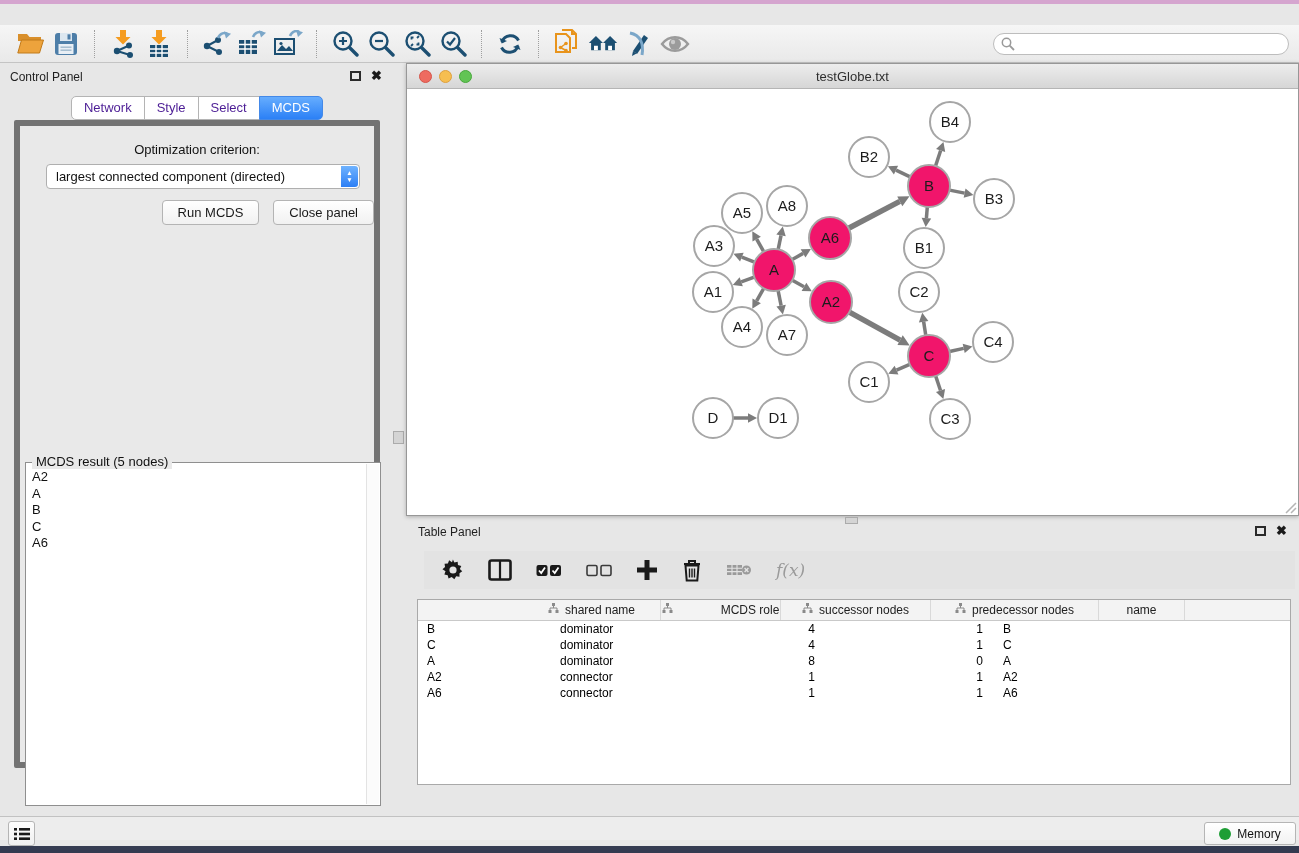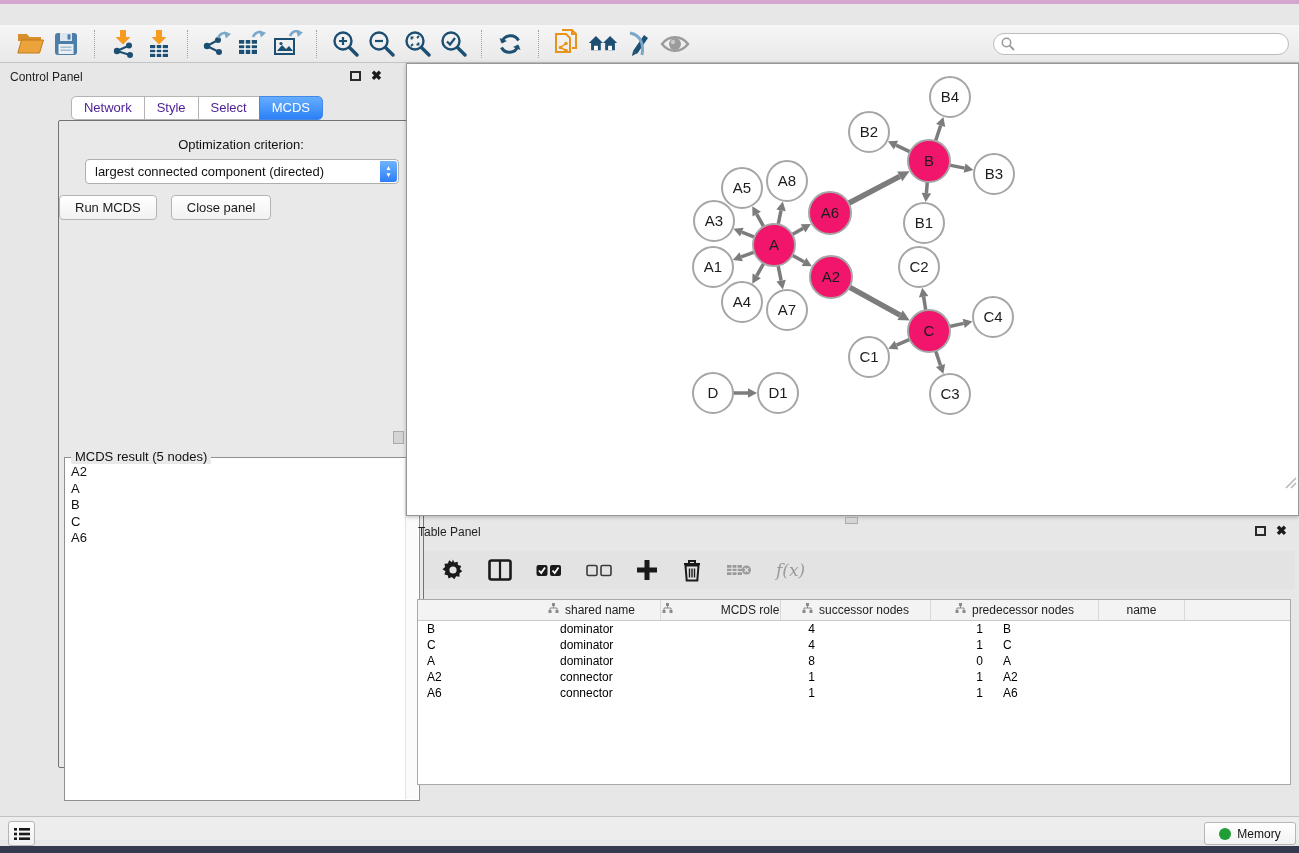--- a/index.html
+++ b/index.html
@@ -37,31 +37,31 @@
   .float-ico { width:11px; height:10px; border:2px solid #2A2A2A; display:inline-block; }
   .close-ico { font-size:13px; font-weight:bold; color:#1A1A1A; line-height:12px; }
   #cp-tabs { position:absolute; left:0; top:30px; width:100%; text-align:center; }
   .seg { display:inline-flex; }
   .seg .seg-btn { font-family:"Liberation Sans",sans-serif; font-size:13px; background:#FFF;
     border:1px solid #B4B4B4; padding:3px 12px 4px; margin-left:-1px; color:#4c1d95; cursor:default; }
   .seg .seg-btn:first-child { border-radius:5px 0 0 5px; margin-left:0; }
   .seg .seg-btn:last-child { border-radius:0 5px 5px 0; }
   .seg .seg-btn.sel { background:linear-gradient(#66ADFE,#2B80F6); border-color:#4489E8; color:#fff; }
   #cp-card { position:absolute; left:10px; top:54px; width:366px; height:648px;
-    background:#E9E9E9; border:1px solid #737373; border-radius:2px;margin-left:44px; }
+    background:#E9E9E9; border:6px solid #737373; border-radius:2px; }
   #opt-label { position:absolute; left:0; top:16px; width:100%; text-align:center; font-size:13px; color:#111; }
   #mac-select { position:absolute; left:26px; top:38px; width:314px; height:25px; background:#fff;
     border:1px solid #AFAFAF; border-radius:4px; }
   #mac-select .val { line-height:23px; padding-left:9px; font-size:13px; color:#111;
     white-space:nowrap; overflow:hidden; }
   #mac-select .stepper { position:absolute; right:1px; top:1px; bottom:1px; width:17px;
     border-radius:0 3px 3px 0; background:linear-gradient(#6FB3FF,#2D7FF5); color:#fff;
     display:flex; flex-direction:column; align-items:center; justify-content:center;
     font-size:6.5px; line-height:6.5px; }
-  #cp-buttons { position:absolute; left:0; top:74px; width:100%; display:flex; justify-content:flex-start; gap:14px; }
+  #cp-buttons { position:absolute; left:0; top:74px; width:100%; display:flex; justify-content:flex-end; gap:14px; }
   .mac-btn { background:linear-gradient(#FFFFFF,#F1F1F1); border:1px solid #B4B4B4; border-radius:4px;
     padding:4px 15px; font-size:13px; color:#1a1a1a; font-family:"Liberation Sans",sans-serif; }
   #result-box { position:absolute; left:5px; top:336px; width:356px; height:344px;
     border:1px solid #8F8F8F; background:#fff; }
   #result-legend { position:absolute; left:6px; top:-9px; background:#E9E9E9; padding:0 4px;
     font-size:13px; color:#111; }
   #result-list { position:absolute; left:1px; top:6px; right:15px; bottom:1px; overflow:hidden; }
   .result-item { font-size:13px; color:#111; line-height:16.5px; padding-left:5px; }
   #result-scroll { position:absolute; right:1px; top:1px; bottom:1px; width:13px;
     background:#FBFBFB; border-left:1px solid #E3E3E3; }
@@ -302,20 +302,28 @@
             <div class="result-item">A6</div>
           </div>
         <div id="result-scroll"></div>
       </div>
     </div>
   </div>
 
   <div id="v-divider-handle"></div>
 
   <div id="net-window">
+    <div id="nw-titlebar">
+      <div class="lights">
+        <span class="light red"></span>
+        <span class="light yellow"></span>
+        <span class="light green"></span>
+      </div>
+      <div id="nw-title">testGlobe.txt</div>
+    </div>
     <div id="nw-canvas">
       <svg id="graph-svg" width="891" height="426" viewBox="0 0 891 426">
           <line x1="347.2454960056743" y1="188.1245752110683" x2="334.2207199918939" y2="192.82203541275956" stroke="#7C7C7C" stroke-width="3.5"></line>
           <polygon points="325.7545039943257,195.8754247889317 332.5922456579354,188.30672021405653 335.84919432585235,197.3373506114626" fill="#7C7C7C"></polygon>
           <line x1="347.5019894914096" y1="173.20079579656382" x2="334.85430072655777" y2="168.1417202906231" stroke="#7C7C7C" stroke-width="3.5"></line>
           <polygon points="326.4980105085904,164.79920420343618 336.6369759730575,163.68503217437387 333.07162548005806,172.59840840687235" fill="#7C7C7C"></polygon>
           <line x1="356.7197701091396" y1="199.3116594930951" x2="349.68604270122916" y2="211.84048643843556" stroke="#7C7C7C" stroke-width="3.5"></line>
           <polygon points="345.2802298908604,219.6883405069049 345.50052053137887,209.49071960623888 353.87156487107944,214.19025327063224" fill="#7C7C7C"></polygon>
           <line x1="356.7197701091396" y1="162.6883405069049" x2="349.68604270122916" y2="150.15951356156444" stroke="#7C7C7C" stroke-width="3.5"></line>
           <polygon points="345.2802298908604,142.3116594930951 353.87156487107944,147.80974672936776 345.50052053137887,152.50928039376112" fill="#7C7C7C"></polygon>

